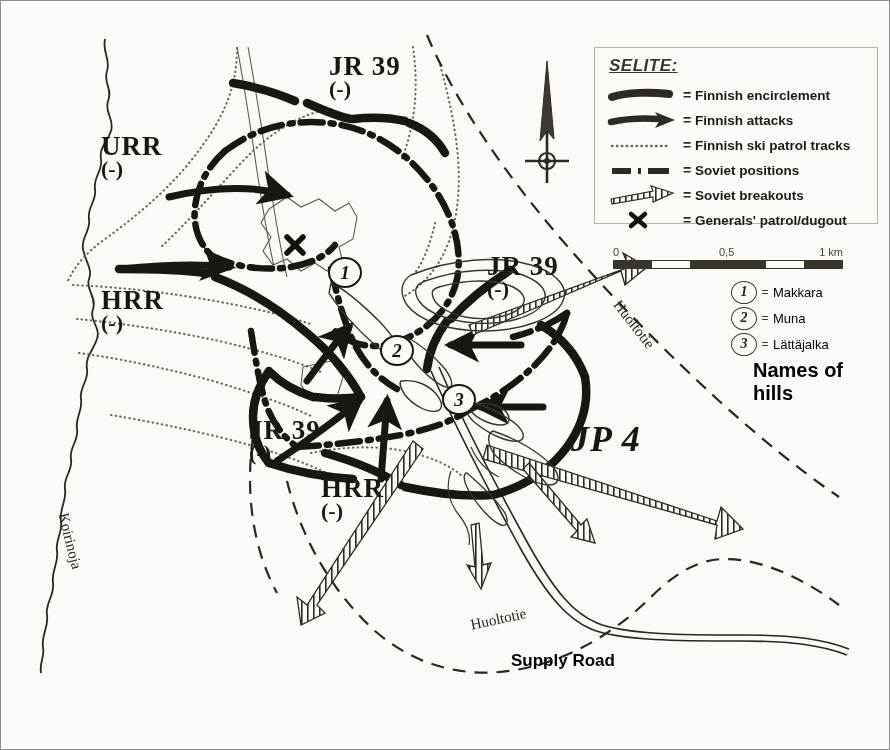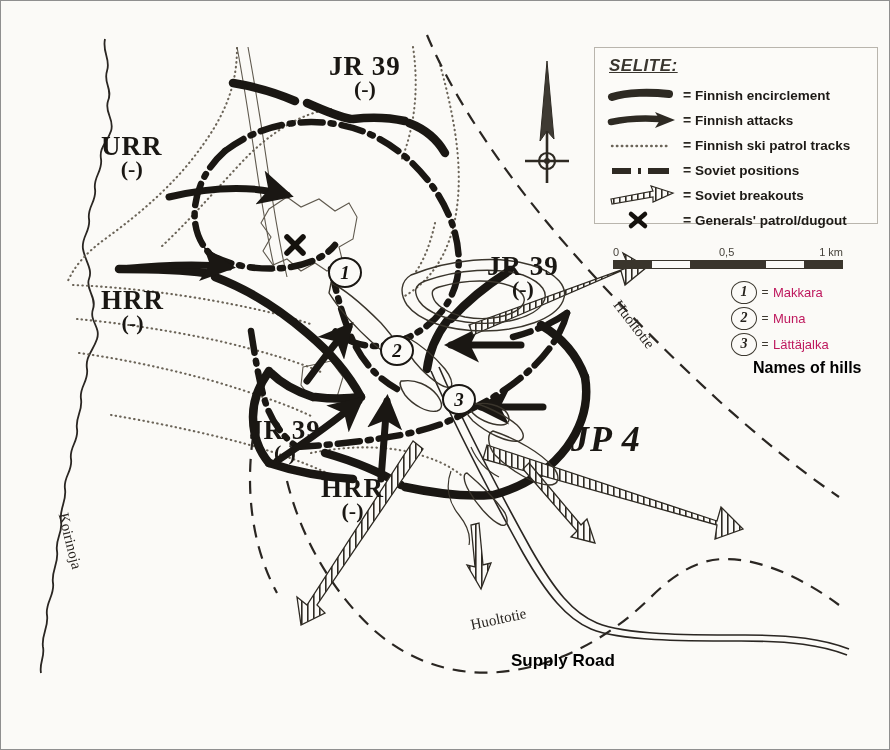--- a/index.html
+++ b/index.html
@@ -12,21 +12,21 @@
     box-sizing:border-box;
     overflow:hidden;
   }
   #map-svg{position:absolute;left:0;top:0;width:890px;height:750px;}
 
   
   .lbl{position:absolute;white-space:nowrap;}
   .unit-label{
     font-family:"Liberation Serif",serif;
     font-weight:bold;color:#1a1713;
-    text-align:center;line-height:1.02;
+    text-align:left;line-height:1.02;
   }
   .unit-label .u-name{display:block;font-size:27px;letter-spacing:1px;}
   .unit-label .u-sub{display:block;font-size:22px;margin-top:-3px;}
   .unit-label.big .u-name{font-size:36px;font-style:italic;}
 
   .road-label{
     font-family:"Liberation Serif",serif;
     font-size:15px;color:#2a2622;font-style:normal;
   }
   .river-label{
@@ -86,26 +86,26 @@
     width:24px;height:21px;border:1.6px solid #3c382f;border-radius:50%;
     display:flex;align-items:center;justify-content:center;
     font-family:"Liberation Serif",serif;font-style:italic;font-weight:bold;
     font-size:14px;color:#26231d;flex:0 0 24px;
   }
   .hill-eq{
     width:16px;flex:0 0 16px;text-align:center;
     font-family:"Liberation Sans",sans-serif;font-size:12px;color:#3c382f;
   }
   .hill-name{
-    font-family:"Liberation Sans",sans-serif;font-size:13px;color:#be185d;
+    font-family:"Liberation Sans",sans-serif;font-size:13px;color:#000000;
   }
   #hills-caption{
     margin-top:2px;margin-left:22px;
     font-family:"Liberation Sans",sans-serif;font-weight:bold;
-    font-size:16px;color:#000;
+    font-size:20px;color:#000;
   }
 
   
   .hill-marker{
     position:absolute;width:30px;height:27px;
     border:2.4px solid #1a1713;border-radius:50%;
     background:#fbfaf7;
     display:flex;align-items:center;justify-content:center;
     font-family:"Liberation Serif",serif;font-style:italic;font-weight:bold;
     font-size:19px;color:#14110d;

